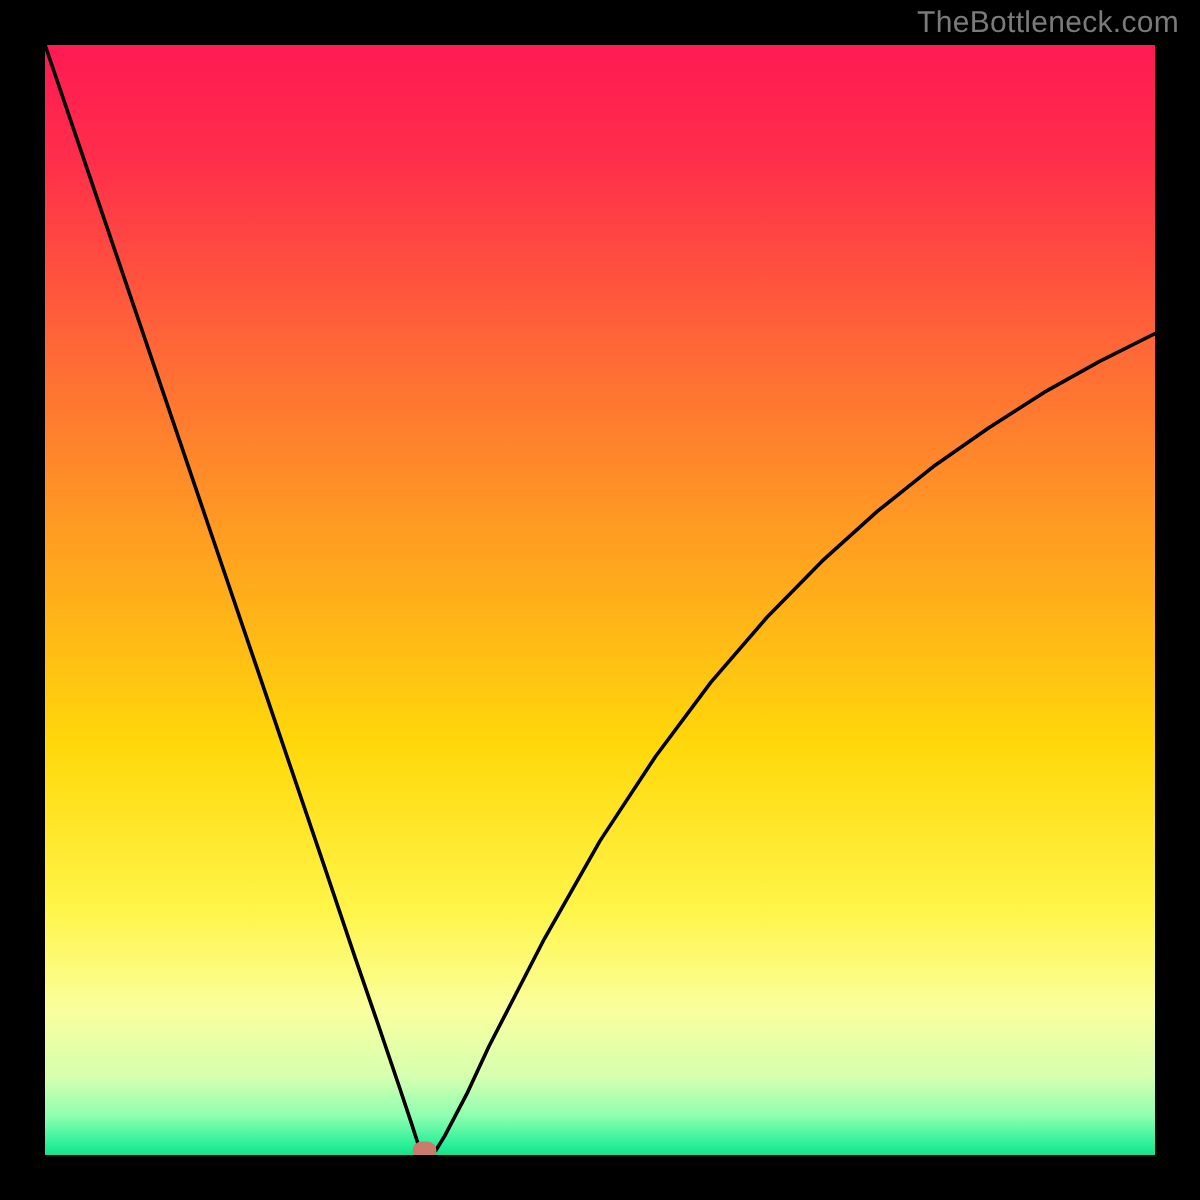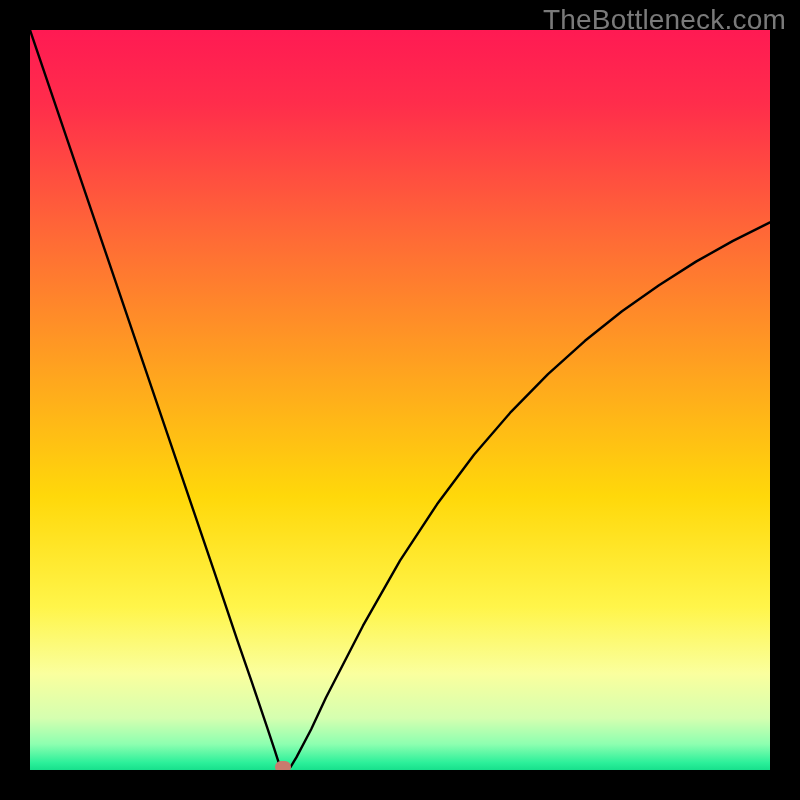--- a/index.html
+++ b/index.html
@@ -47,21 +47,21 @@
     width: 16px;
     height: 12px;
     border-radius: 6px;
     transform: translate(-50%, -50%);
   }
   .watermark {
     position: absolute;
     top: 4px;
     right: 14px;
     font-family: Arial, Helvetica, sans-serif;
-    font-size: 28px;
+    font-size: 20px;
     color: #7a7a7a;
     font-weight: 400;
     letter-spacing: 0.2px;
   }
 </style>
 </head>
 <body>
 
 <div class="frame">
 

